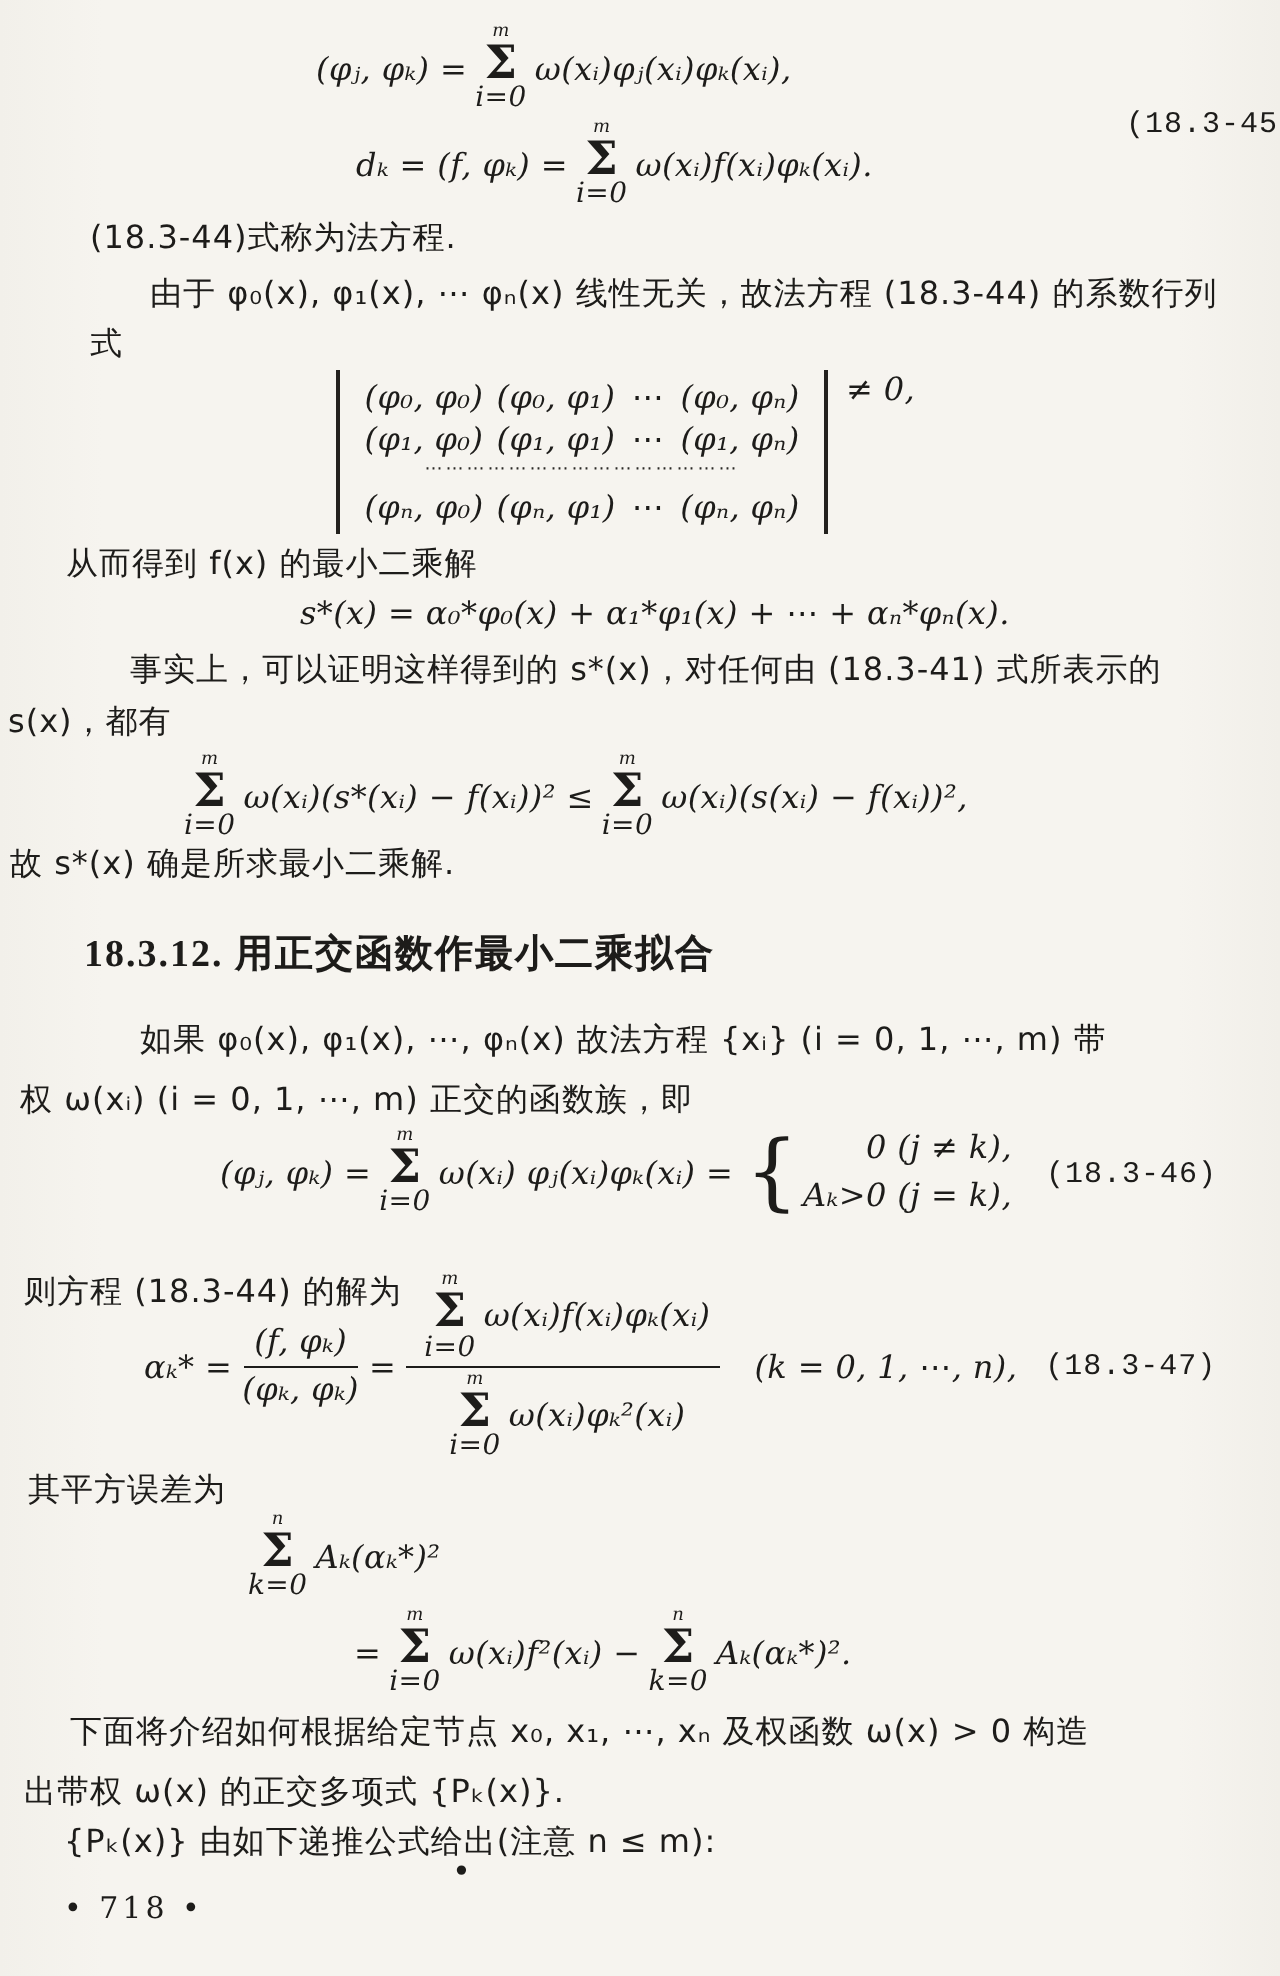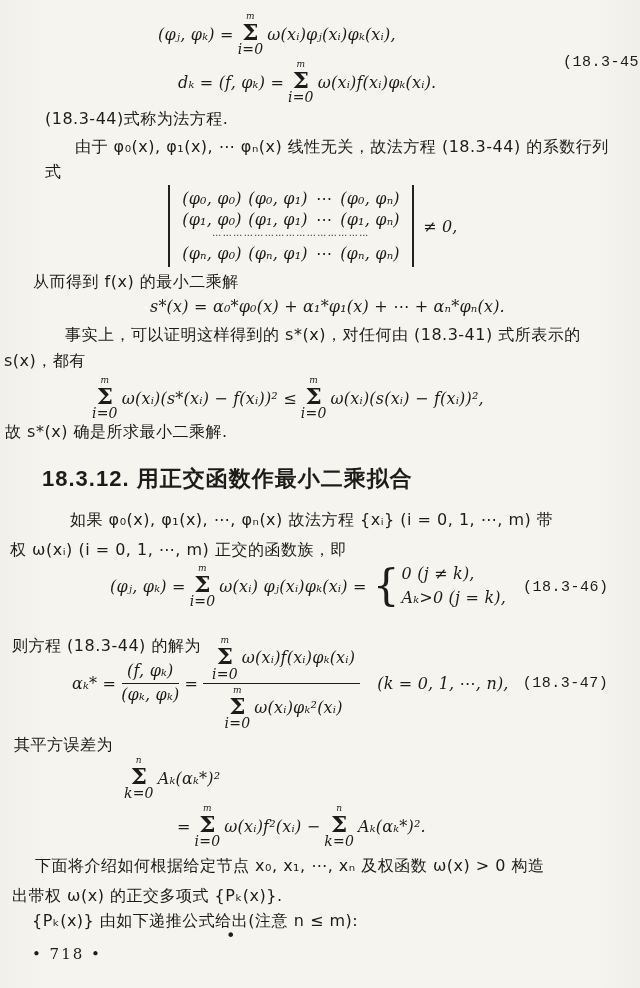--- a/index.html
+++ b/index.html
@@ -17,29 +17,29 @@
   .frow{display:flex;align-items:center;}
   .sigma{display:inline-flex;flex-direction:column;align-items:center;line-height:1;margin:0 4px;font-style:normal;}
   .sigma .lt{font-size:9px;font-style:italic;}
   .sigma .sg{font-size:23px;line-height:0.95;font-weight:bold;}
   .sigma .lb{font-size:14px;font-style:italic;}
   .frac{display:inline-flex;flex-direction:column;align-items:center;margin:0 5px;line-height:1.15;}
   .frac .num{border-bottom:1.4px solid #1d1c1a;padding:0 5px 2px;}
   .frac .den{padding-top:2px;}
   .frac .fr-row{display:flex;align-items:center;}
   .brace{font-size:42px;font-weight:400;line-height:0.9;font-style:normal;margin:0 2px 0 6px;}
-  .cases{display:inline-flex;flex-direction:column;line-height:1.15;gap:5px;}
-  .detwrap{display:flex;align-items:center;}
+  .cases{display:inline-flex;flex-direction:column;line-height:1.15;gap:5px;text-align:right;}
+  .detwrap{display:flex;}
   .det{display:flex;flex-direction:column;border-left:2px solid #23211e;border-right:2px solid #23211e;padding:3px 9px;}
   .det-row{display:flex;align-items:center;height:21px;}
   .det-row .c{width:66px;text-align:center;}
   .det-row .d{width:26px;text-align:center;}
   .det-dots{height:13px;font-size:9px;letter-spacing:1.5px;text-align:center;overflow:hidden;color:#2a2826;}
   .det-rhs{margin-left:9px;}
-  .heading{font-size:22px;font-weight:bold;letter-spacing:1px;font-family:Liberation Sans, sans-serif;}
+  .heading{font-size:19px;font-weight:bold;letter-spacing:1px;font-family:Liberation Serif, serif;}
   .pagenum{font-size:15px;letter-spacing:2px;font-family:"DejaVu Serif",serif;}
 </style>
 </head>
 <body>
 
 <div class="page">
 
   <div class="abs frow math" style="left:158px;top:12px;height:44px;">
     <span>(φⱼ, φₖ) =</span>
     <span class="sigma">

